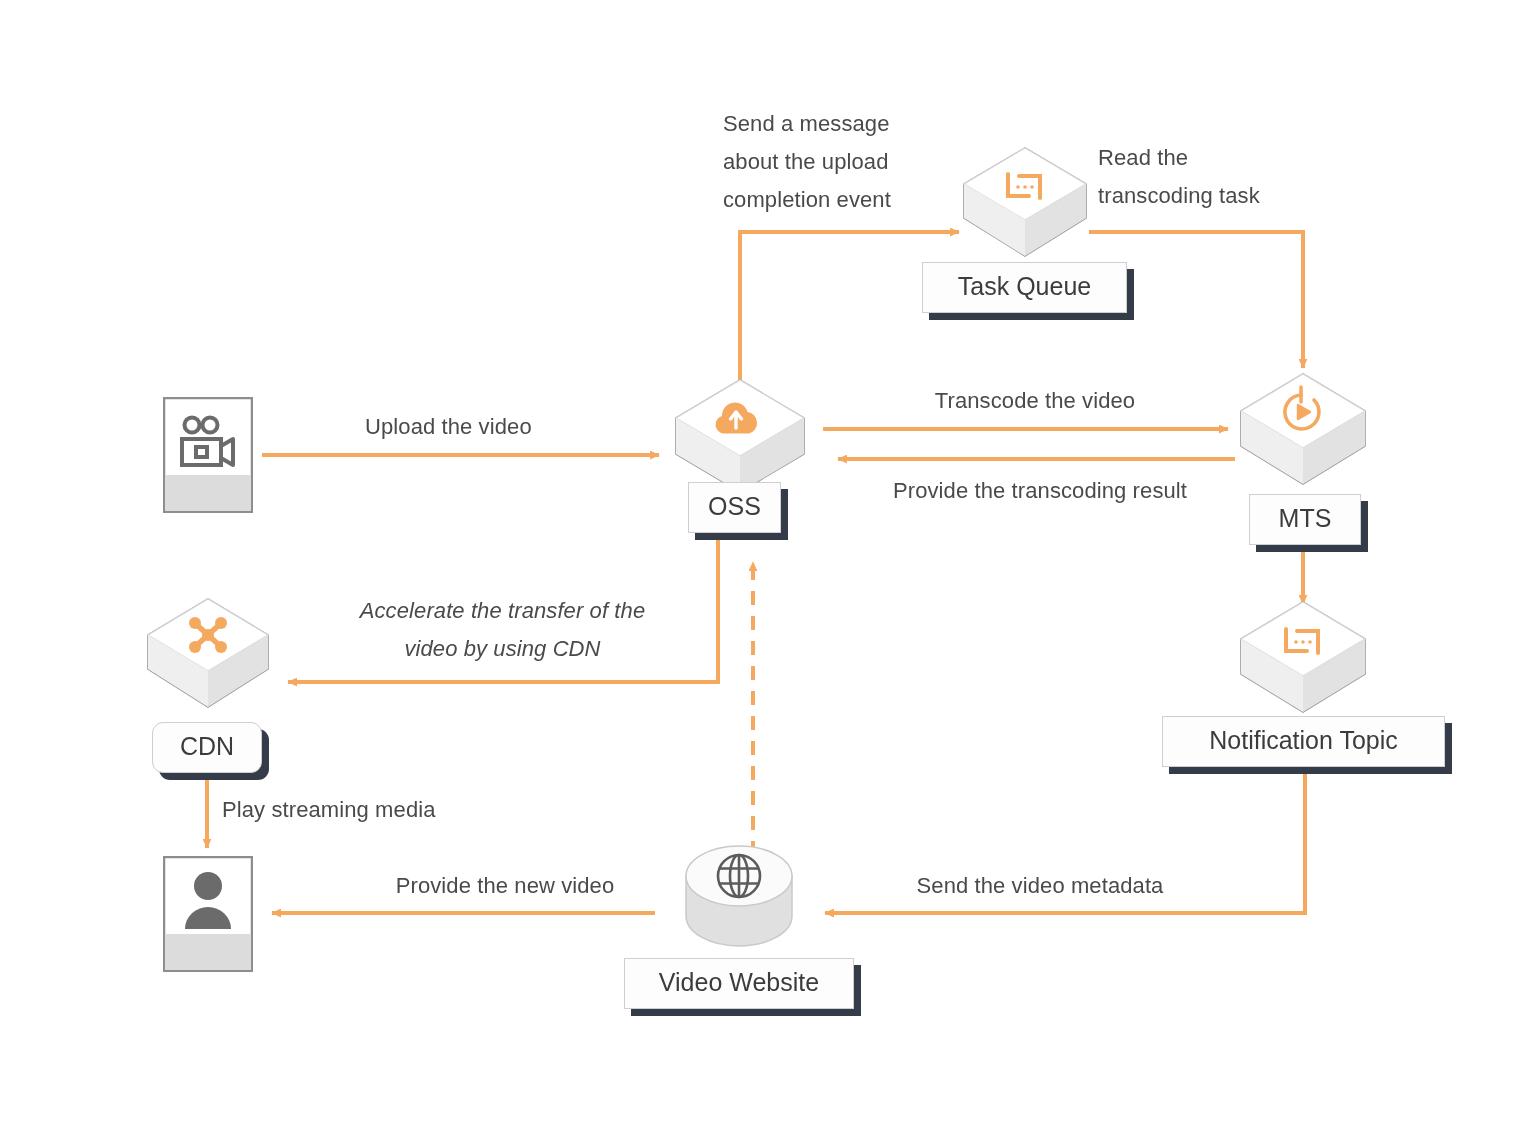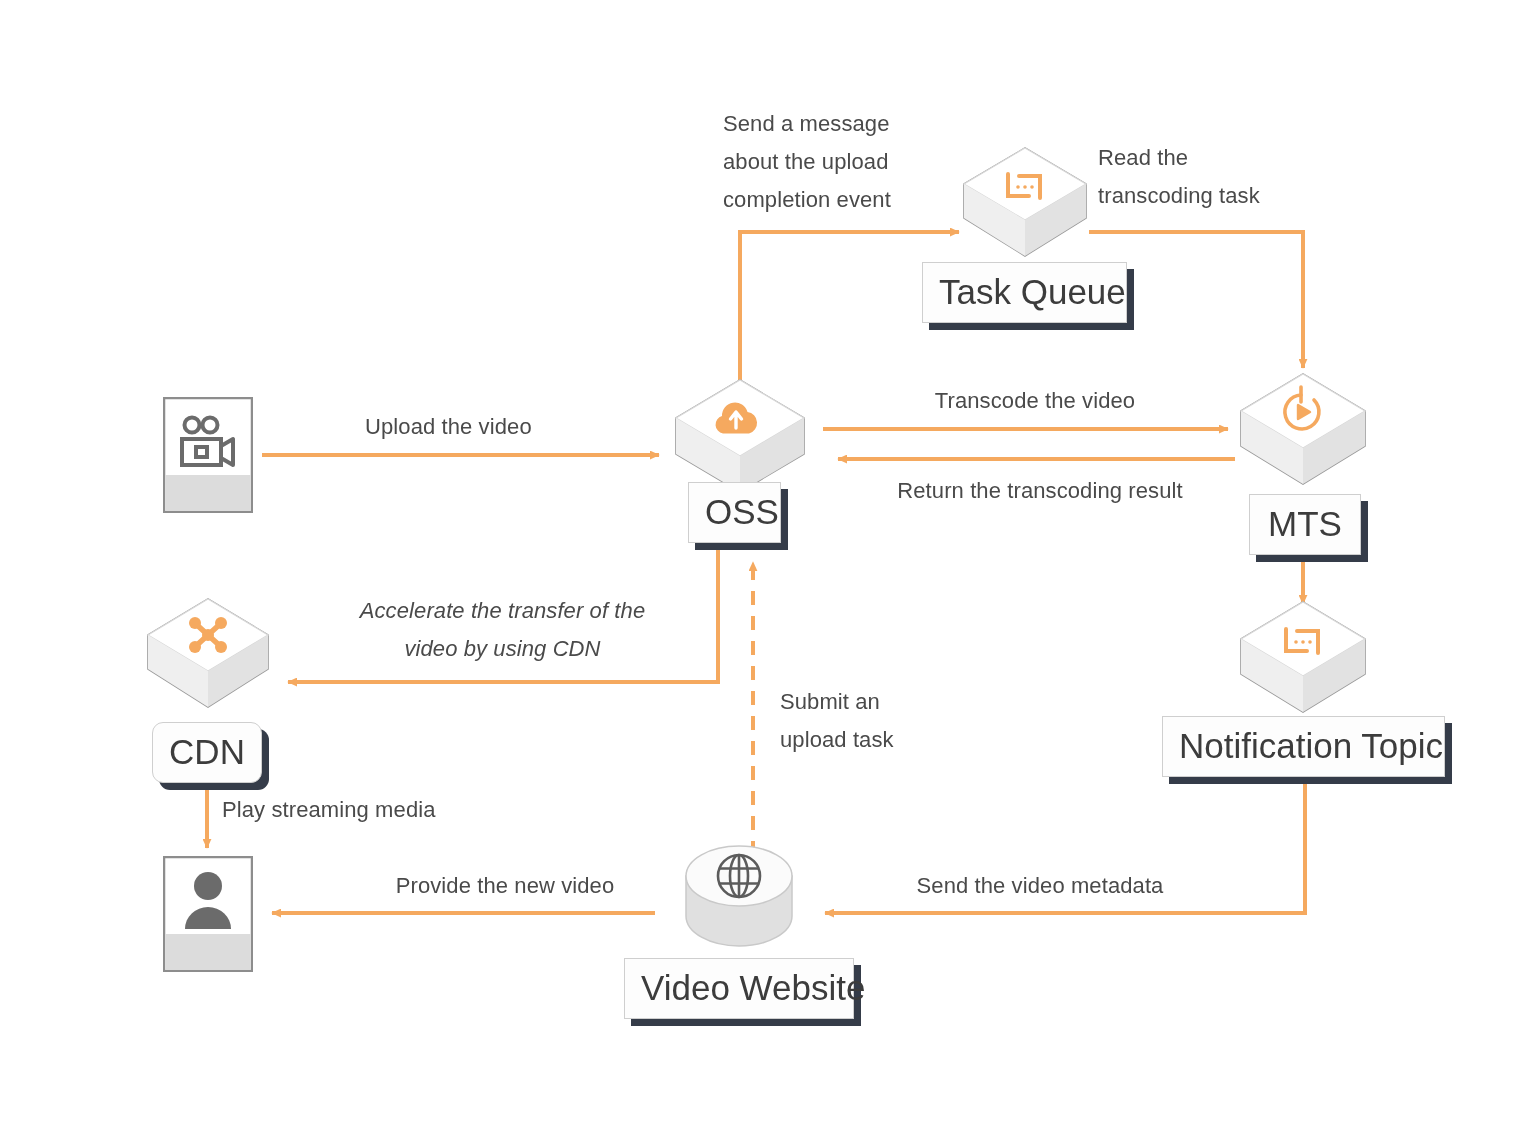--- a/index.html
+++ b/index.html
@@ -31,21 +31,21 @@
     font-size: 22px;
     line-height: 38px;
     white-space: pre-line;
     letter-spacing: 0.1px;
   }
   .node-label {
     position: absolute;
     background: #fdfdfd;
     border: 1px solid #cfcfcf;
     color: #3c3c3c;
-    font-size: 35px;
+    font-size: 25px;
     line-height: 1;
     padding: 11px 16px 13px 16px;
     box-shadow: 7px 7px 0 0 #353c49;
     text-align: center;
     white-space: nowrap;
     box-sizing: border-box;
   }
   .node-icon {
     position: absolute;
   }
@@ -92,33 +92,31 @@
 
   <div class="edge-label" style="left:723px; top:105px; width:235px; text-align:left;">Send a message
 about the upload
 completion event</div>
 
   <div class="edge-label" style="left:1098px; top:139px; width:240px; text-align:left;">Read the
 transcoding task</div>
 
   <div class="edge-label" style="left:900px; top:382px; width:270px; text-align:center;">Transcode the video</div>
 
-  <div class="edge-label" style="left:845px; top:472px; width:390px; text-align:center;">Return the transcoding result</div>
+  <div class="edge-label" style="left:845px; top:472px; width:390px; text-align:center;">Provide the transcoding result</div>
 
   <div class="edge-label" style="left:870px; top:867px; width:340px; text-align:center;">Send the video metadata</div>
 
   <div class="edge-label" style="left:305px; top:592px; width:395px; text-align:center;font-style:italic;">Accelerate the transfer of the
 video by using CDN</div>
 
   <div class="edge-label" style="left:222px; top:791px; width:300px; text-align:left;">Play streaming media</div>
 
   <div class="edge-label" style="left:360px; top:867px; width:290px; text-align:center;">Provide the new video</div>
 
-  <div class="edge-label" style="left:780px; top:683px; width:220px; text-align:left;">Submit an
-upload task</div>
 
   <div class="node-icon" style="left:163px; top:397px;">
     <svg width="90" height="116" viewBox="0 0 90 116">
       <rect x="1" y="1" width="88" height="114" fill="#ffffff" stroke="#8d8d8d" stroke-width="2.5"></rect>
       <rect x="2.2" y="78" width="85.6" height="36" fill="#dcdcdc"></rect>
       <g fill="none" stroke="#6b6b6b" stroke-width="4">
         <circle cx="29" cy="28" r="7.5"></circle>
         <circle cx="47" cy="28" r="7.5"></circle>
         <rect x="19" y="42" width="39" height="26"></rect>
         <rect x="33" y="50" width="11" height="10"></rect>

